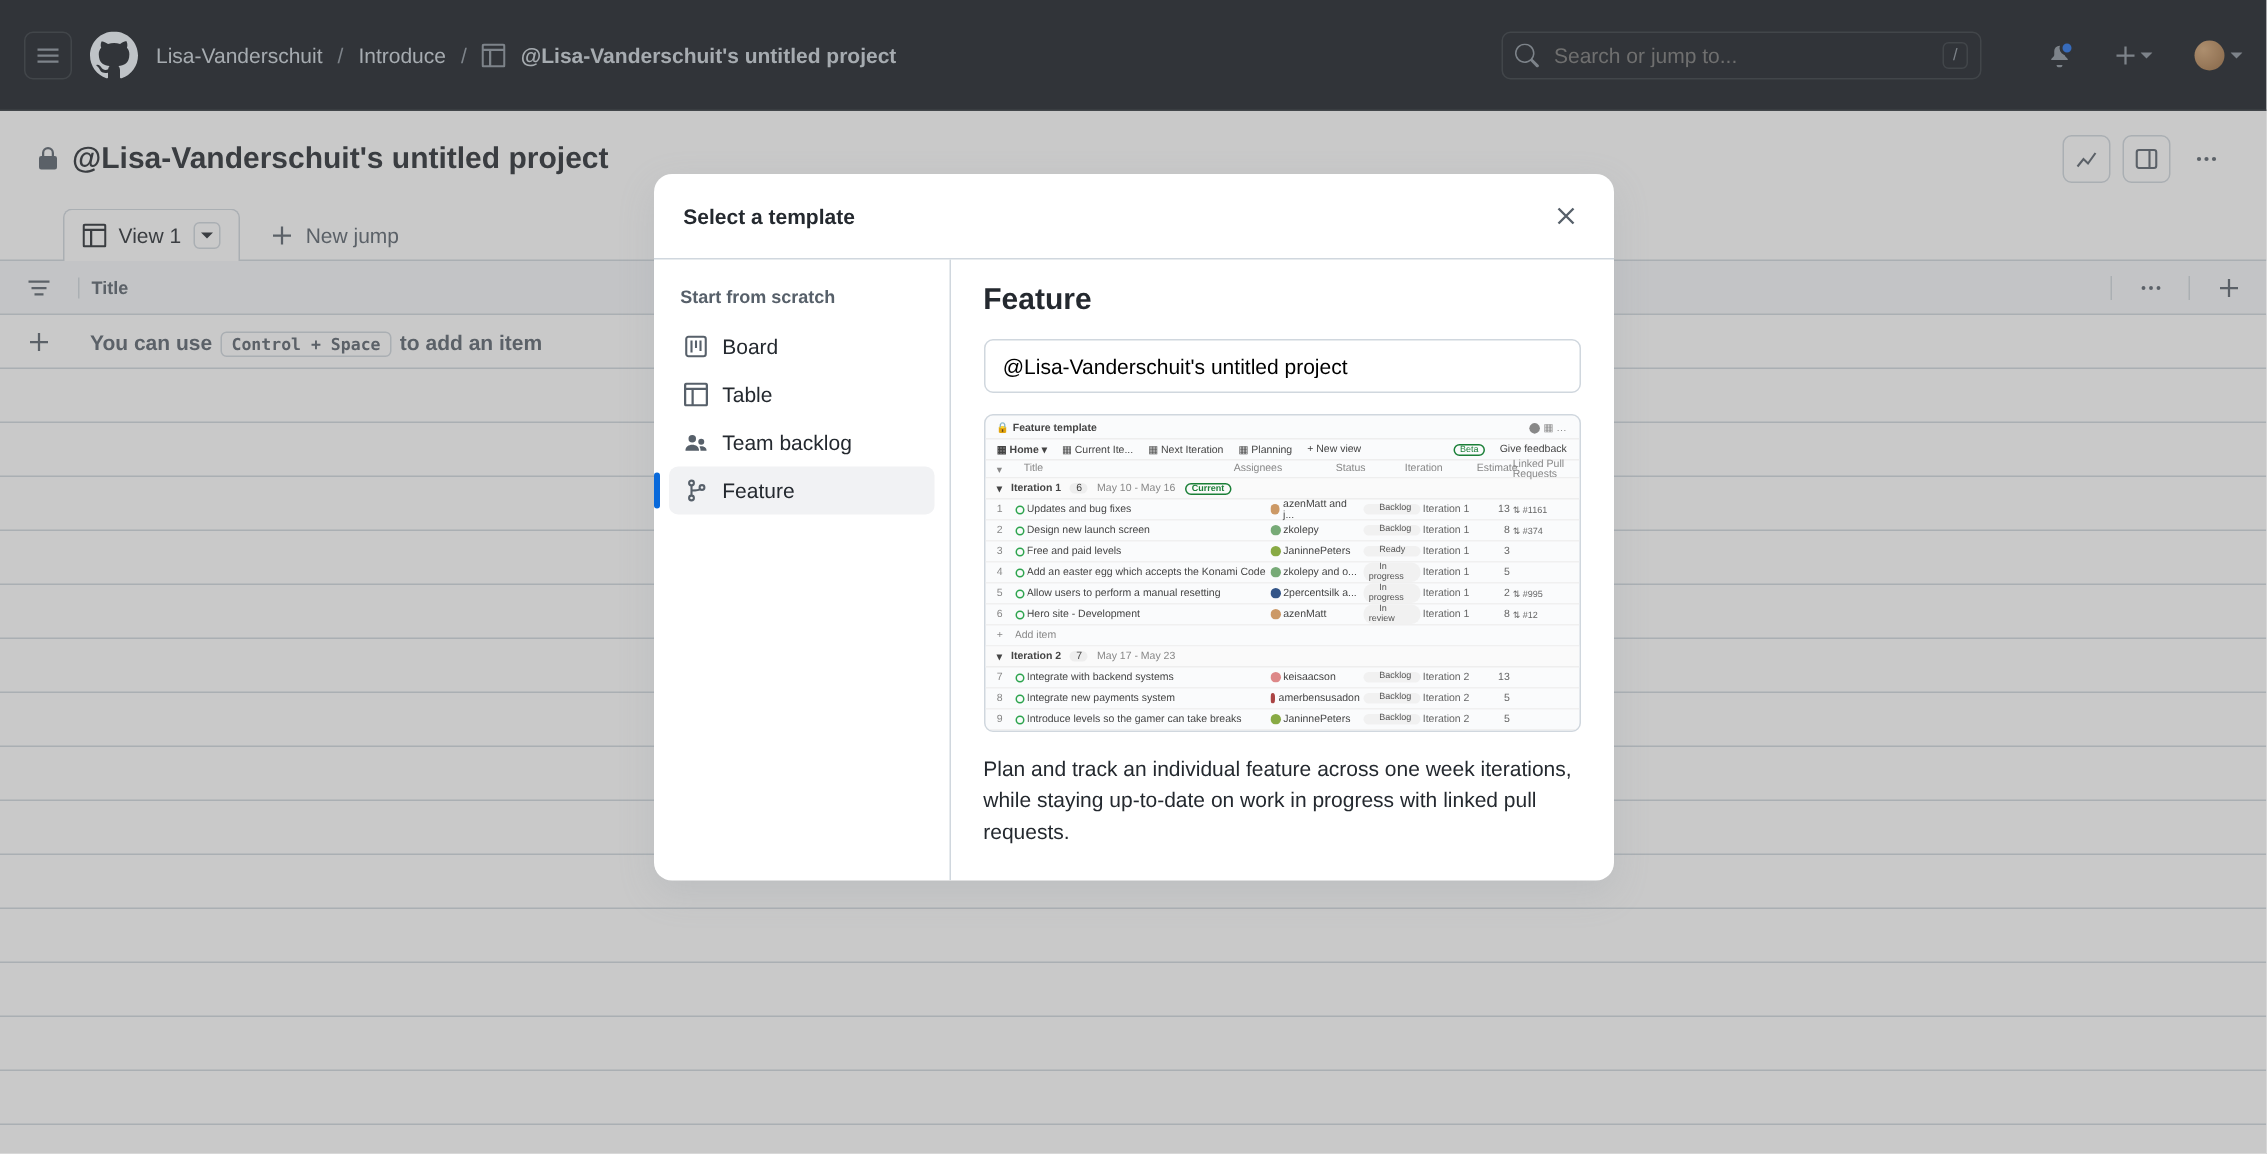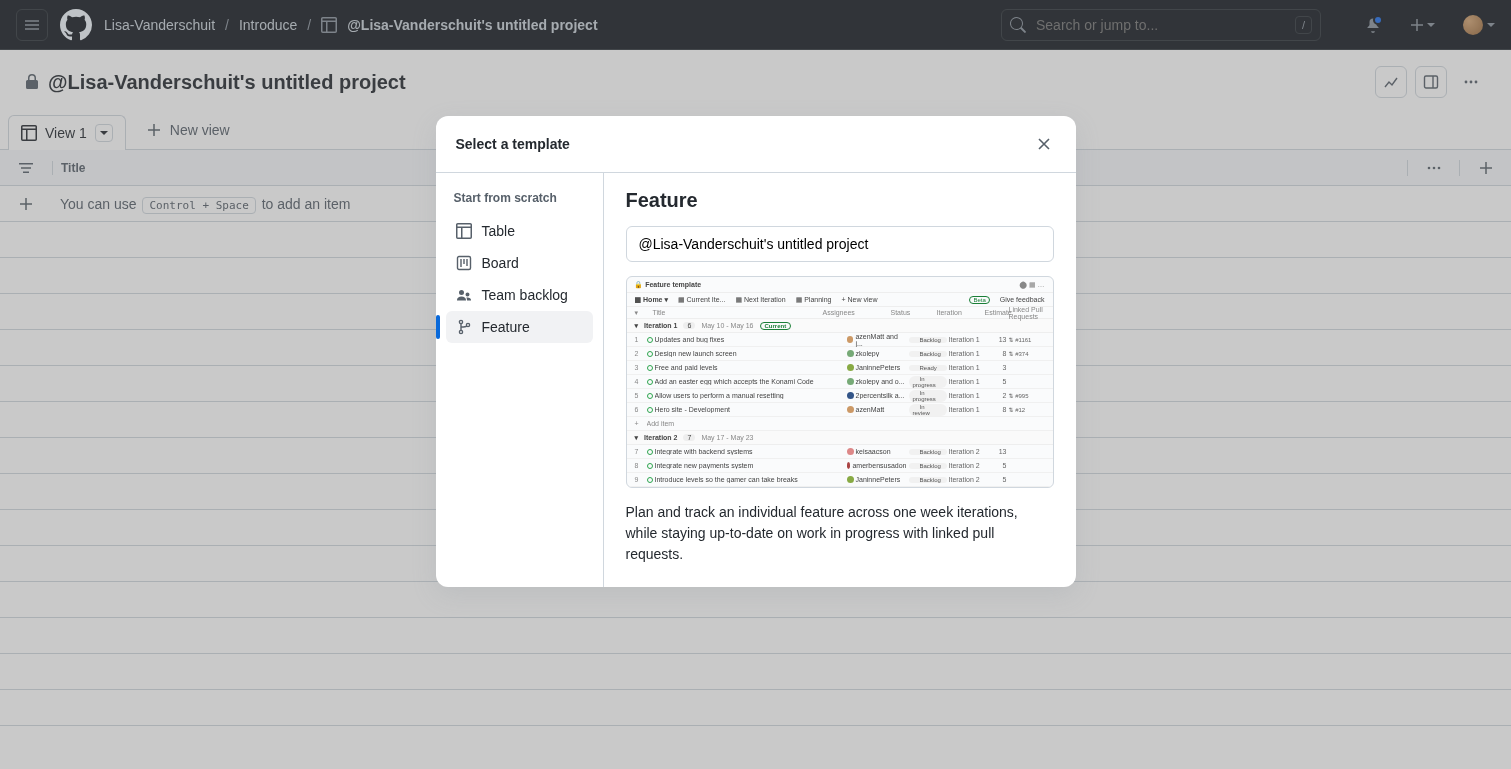--- a/index.html
+++ b/index.html
@@ -21,21 +21,21 @@
     font-size:14px;
     color:var(--text);
     background:#fff;
     width:1511px;
     height:769px;
     overflow:hidden;
     position:relative;
   }
   
   .gh-header{
-    height:50px;
+    height:74px;
     background:var(--bg-top);
     border-bottom:1px solid var(--border-dark);
     display:flex;
     align-items:center;
     padding:0 16px;
     gap:12px;
     color:var(--text-light);
   }
   .hamburger-btn{
     width:32px;height:32px;
@@ -104,21 +104,21 @@
   .proj-title{font-size:20px;font-weight:600;flex:1;}
   .proj-action-btn{
     width:32px;height:32px;
     border:1px solid var(--border-light);
     border-radius:6px;
     display:flex;align-items:center;justify-content:center;
     cursor:pointer;color:#57606a;background:#fff;
   }
   
   .views-row{
-    display:flex;align-items:flex-start;gap:8px;padding:0 8px;border-bottom:1px solid var(--border-light);
+    display:flex;align-items:flex-end;gap:8px;padding:0 42px;border-bottom:1px solid var(--border-light);
   }
   .view-tab{
     display:flex;align-items:center;gap:8px;
     padding:8px 12px;border:1px solid var(--border-light);border-bottom:none;
     border-radius:6px 6px 0 0;font-size:14px;position:relative;top:1px;background:#fff;
     cursor:pointer;
   }
   .view-tab .caret-box{
     border:1px solid var(--border-light);border-radius:4px;width:18px;height:18px;
     display:flex;align-items:center;justify-content:center;
@@ -134,21 +134,21 @@
   .cols-row .filter-cell{width:52px;display:flex;align-items:center;justify-content:center;}
   .cols-row .title-cell{flex:1;padding-left:8px;border-left:1px solid var(--border-light);}
   .cols-row .plus-cell{width:52px;display:flex;align-items:center;justify-content:center;border-left:1px solid var(--border-light);}
   .cols-row .dots-cell{width:52px;display:flex;align-items:center;justify-content:center;border-left:1px solid var(--border-light);}
   
   .add-row{
     display:flex;align-items:center;height:36px;border-bottom:1px solid var(--border-light);
     color:#57606a;cursor:pointer;
   }
   .add-row .plus-cell2{width:52px;display:flex;align-items:center;justify-content:center;}
-  .add-row .text-cell{flex:1;padding-left:8px;}
+  .add-row .text-cell{flex:1;padding-left:8px;font-weight:bold;}
   .add-row kbd{
     border:1px solid var(--border-light);border-radius:4px;padding:1px 6px;font-size:11px;
     font-family:ui-monospace,monospace;background:#fff;margin:0 2px;
   }
   .empty-rows{border-bottom:1px solid var(--border-light);height:36px;}
   
   .overlay{
     position:absolute;inset:0;background:rgba(100,100,100,0.35);
     display:flex;align-items:flex-start;justify-content:center;padding-top:116px;
   }
@@ -160,21 +160,21 @@
   .modal-head{
     display:flex;align-items:center;justify-content:space-between;
     padding:16px 20px;
   }
   .modal-title{font-size:14px;font-weight:700;}
   .modal-close{width:24px;height:24px;display:flex;align-items:center;justify-content:center;cursor:pointer;color:#57606a;}
   .modal-body{
     display:flex;border-top:1px solid var(--border-light);
   }
   .modal-side{
-    width:168px;border-right:1px solid var(--border-light);
+    width:198px;border-right:1px solid var(--border-light);
     padding:14px 10px;
   }
   .side-h{font-size:12px;font-weight:600;color:#57606a;padding:4px 8px 10px;}
   .side-item{
     display:flex;align-items:center;gap:10px;padding:8px 10px;border-radius:6px;cursor:pointer;
     color:#24292f;
   }
   .side-item.selected{background:#f1f2f4;position:relative;}
   .side-item.selected::before{
     content:"";position:absolute;left:-10px;top:4px;bottom:4px;width:4px;border-radius:2px;background:var(--accent-blue);
@@ -318,21 +318,21 @@
     <span class="caret-box">
       <svg width="8" height="8" viewBox="0 0 8 8" fill="currentColor">
           <path d="M0 2l4 4 4-4z"></path>
         </svg>
     </span>
   </div>
   <div class="new-view-btn">
     <svg width="16" height="16" viewBox="0 0 16 16" fill="currentColor">
         <path d="M7.25 2h1.5v5.25H14v1.5H8.75V14h-1.5V8.75H2v-1.5h5.25z"></path>
       </svg>
-    <span>New view</span>
+    <span>New jump</span>
   </div>
 </div>
 
 <div class="cols-row">
   <div class="filter-cell">
     <svg width="16" height="16" viewBox="0 0 16 16" fill="currentColor">
         <path d="M1 3h14v1.5H1zM3 7.25h10v1.5H3zM5 11.5h6V13H5z"></path>
       </svg>
   </div>
   <div class="title-cell">Title</div>
@@ -384,34 +384,34 @@
         <svg width="16" height="16" viewBox="0 0 16 16" stroke="currentColor" stroke-width="1.6" fill="none">
             <path d="M3 3l10 10M13 3L3 13"></path>
           </svg>
       </div>
     </div>
     <div class="modal-body">
       <div class="modal-side">
         <div class="side-h">Start from scratch</div>
         <div class="side-item">
           <span class="side-ic">
-            <svg width="16" height="16" viewBox="0 0 16 16" fill="currentColor">
-                <path d="M0 1.75C0 .784.784 0 1.75 0h12.5C15.216 0 16 .784 16 1.75v12.5A1.75 1.75 0 0114.25 16H1.75A1.75 1.75 0 010 14.25zM1.5 5v9.25c0 .138.112.25.25.25H5V5zm5 9.5h7.75a.25.25 0 00.25-.25V5H6.5zM14.5 3.5V1.75a.25.25 0 00-.25-.25H1.75a.25.25 0 00-.25.25V3.5z"></path>
-              </svg>
-          </span>
-          <span>Table</span>
-        </div>
-        <div class="side-item">
-          <span class="side-ic">
             <svg width="16" height="16" viewBox="0 0 16 16" fill="none" stroke="currentColor" stroke-width="1.4">
                 <rect x="1.5" y="1.5" width="13" height="13" rx="1.5"></rect>
                 <path d="M5 4v8M8 4v5M11 4v7"></path>
               </svg>
           </span>
           <span>Board</span>
+        </div>
+        <div class="side-item">
+          <span class="side-ic">
+            <svg width="16" height="16" viewBox="0 0 16 16" fill="currentColor">
+                <path d="M0 1.75C0 .784.784 0 1.75 0h12.5C15.216 0 16 .784 16 1.75v12.5A1.75 1.75 0 0114.25 16H1.75A1.75 1.75 0 010 14.25zM1.5 5v9.25c0 .138.112.25.25.25H5V5zm5 9.5h7.75a.25.25 0 00.25-.25V5H6.5zM14.5 3.5V1.75a.25.25 0 00-.25-.25H1.75a.25.25 0 00-.25.25V3.5z"></path>
+              </svg>
+          </span>
+          <span>Table</span>
         </div>
         <div class="side-item">
           <span class="side-ic">
             <svg width="16" height="16" viewBox="0 0 16 16" fill="currentColor">
                 <path d="M5.5 3a2.5 2.5 0 100 5 2.5 2.5 0 000-5zM1 13c0-2 2-3.5 4.5-3.5S10 11 10 13v.5H1zm10.5-7.5a2 2 0 100 4 2 2 0 000-4zM11 13c0-.9-.25-1.7-.68-2.4.4-.07.82-.1 1.18-.1 2 0 3.5 1.1 3.5 2.5v.5H11z"></path>
               </svg>
           </span>
           <span>Team backlog</span>
         </div>
         <div class="side-item selected">

